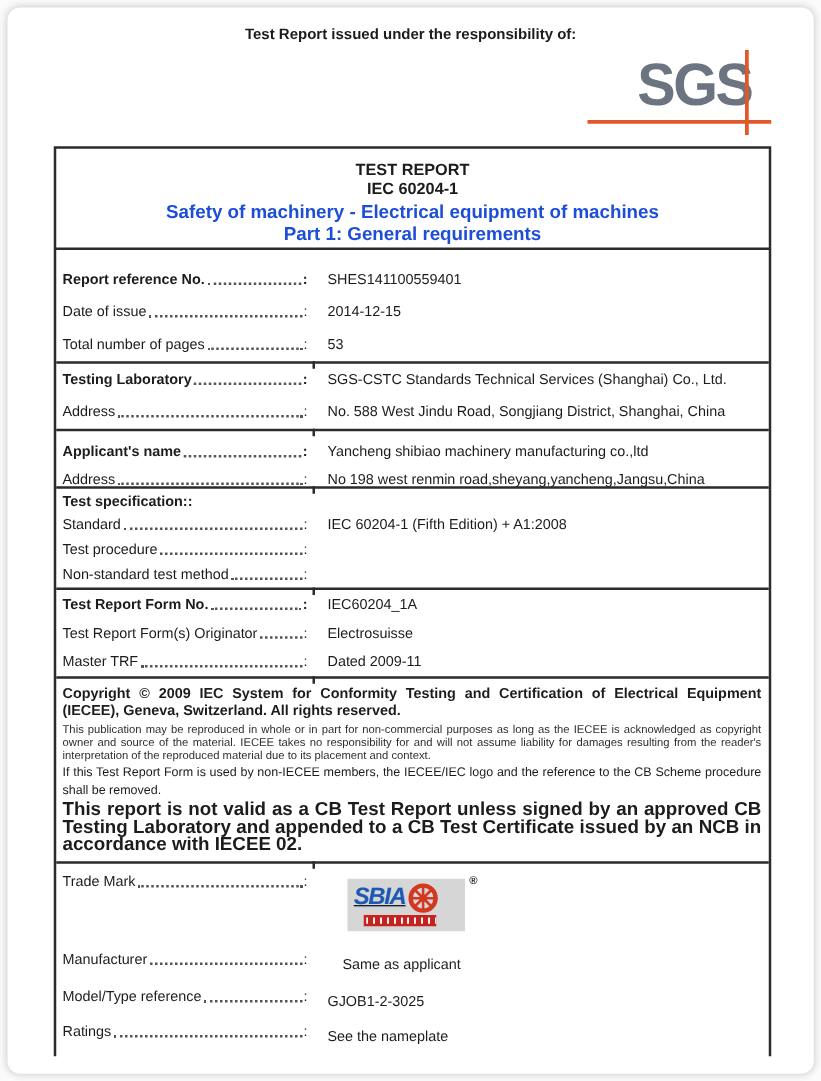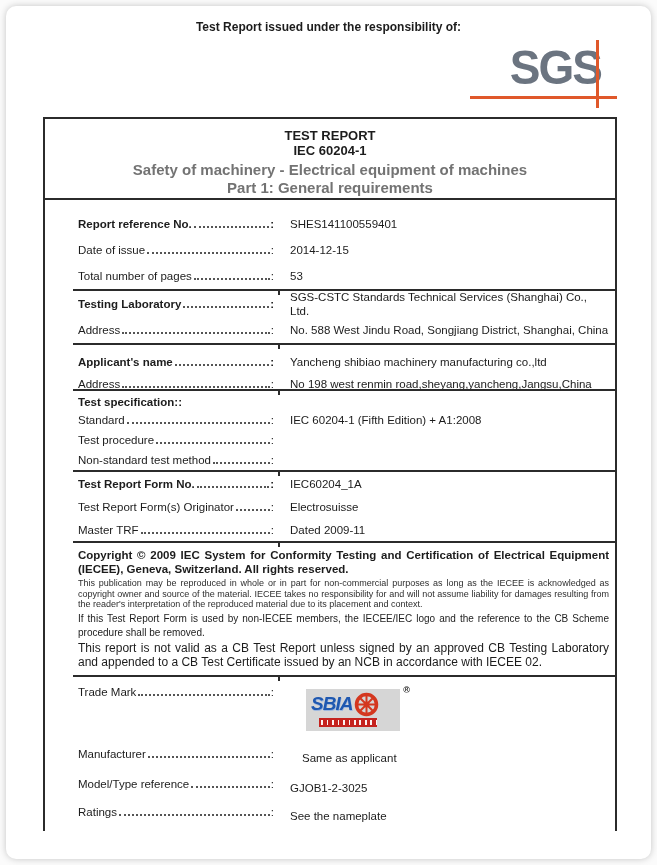--- a/index.html
+++ b/index.html
@@ -20,27 +20,27 @@
     transform:scaleY(1.04); }
   .sgs-hline { position:absolute; left:6px; right:0; top:58px; height:2.5px;
     background:#e0582a; }
   .sgs-vline { position:absolute; left:132px; top:2px; width:2.5px; height:68px;
     background:#e0582a; }
 
   
   .title-box { margin-left:37px; width:574px; height:83px;
     border:2px solid #2b2b2b; text-align:center; padding-top:9px; }
   .title-sm { font-size:13px; font-weight:bold; line-height:15px; color:#1c1c1c; }
-  .title-lg { font-size:15px; font-weight:bold; line-height:18px; color:#737373; }
+  .title-lg { font-size:15px; font-weight:bold; line-height:18px; color:#1d4ed8; }
   .title-lg.first { margin-top:3px; }
 
   
   .rtable { margin-left:37px; width:574px; border-left:2px solid #2b2b2b;
     border-right:2px solid #2b2b2b; }
-  .sect { position:relative;margin-left:28px; }
+  .sect { position:relative; }
   .sect + .sect { border-top:2px solid #2b2b2b; }
   .sect + .sect::before { content:""; position:absolute; left:205px; top:-2px;
     width:2px; height:6px; background:#2b2b2b; }
   .row { display:flex; padding:0 6px 0 5px; align-items:center; height:25px; }
   .lbl { flex:0 0 196px; display:flex; font-size:11.5px; line-height:14px;
     color:#1c1c1c; align-items:baseline; }
   .lbl.bold { font-weight:bold; }
   .dots { flex:1; align-self:flex-end; margin:0 1px 3px 2px;
     border-bottom:2px dotted #555; height:0; }
   .lbl::after { content:":"; font-size:11.5px; }
@@ -54,37 +54,37 @@
   .s5 .row { height:23px; }
 
   
   .s6 { padding:5px 6px 6px 5px; }
   .cp-bold { font-size:11.5px; font-weight:bold; line-height:14px;
     text-align:justify; color:#1c1c1c; }
   .cp-small { font-size:9px; line-height:10.5px; text-align:justify;
     color:#2e2e2e; margin-top:2px; }
   .cp-normal { font-size:10px; line-height:14px; text-align:justify;
     color:#1c1c1c; margin-top:2px; }
-  .cp-bold2 { font-size:12px; font-weight:normal; line-height:14px;
+  .cp-bold2 { font-size:15px; font-weight:bold; line-height:14px;
     text-align:justify; color:#1c1c1c; margin-top:1px; }
 
   
   .s7 { padding-top:6px; }
   .s7 .row { height:25px; align-items:flex-start; }
   .s7 .row .lbl { padding-top:2px; }
   .s7 .row .val { padding-top:6px; }
   .row.tm-row-outer { height:62px; }
   .row.manuf { height:30px;gap:12px; } .row.model { height:28px; } .row.ratings { height:28px; }
 
   
   .tm-logo { position:relative; margin:2px 0 0 16px; width:104px; height:48px; }
   .tm-reg { position:absolute; right:0; top:-2px; font-size:9px; color:#222;
     font-weight:bold; }
   .tm-box { position:absolute; left:0; top:4px; width:94px; height:42px;
-    background:#d6d6d6; padding:3px 4px 12px 5px; }
+    background:#d6d6d6; padding:3px 4px 12px 5px;text-decoration:underline; }
   .tm-inner { display:flex; align-items:center; }
   .tm-text { font-size:19px; font-weight:bold; font-style:italic;
     color:#1f58b0; letter-spacing:-1px; text-shadow:0.5px 0.5px 0 #9db7e0; }
   .tm-wheel { margin-left:2px; }
   .tm-band { margin:1px 0 0 8px; width:58px; height:9px; background:#c5231f;
     background-image:repeating-linear-gradient(90deg, rgba(255,255,255,0.95) 0 1.5px,
       rgba(0,0,0,0) 1.5px 5.5px); background-size:58px 5px;
     background-position:2px 2px; background-repeat:no-repeat; }
 </style>
 </head>

